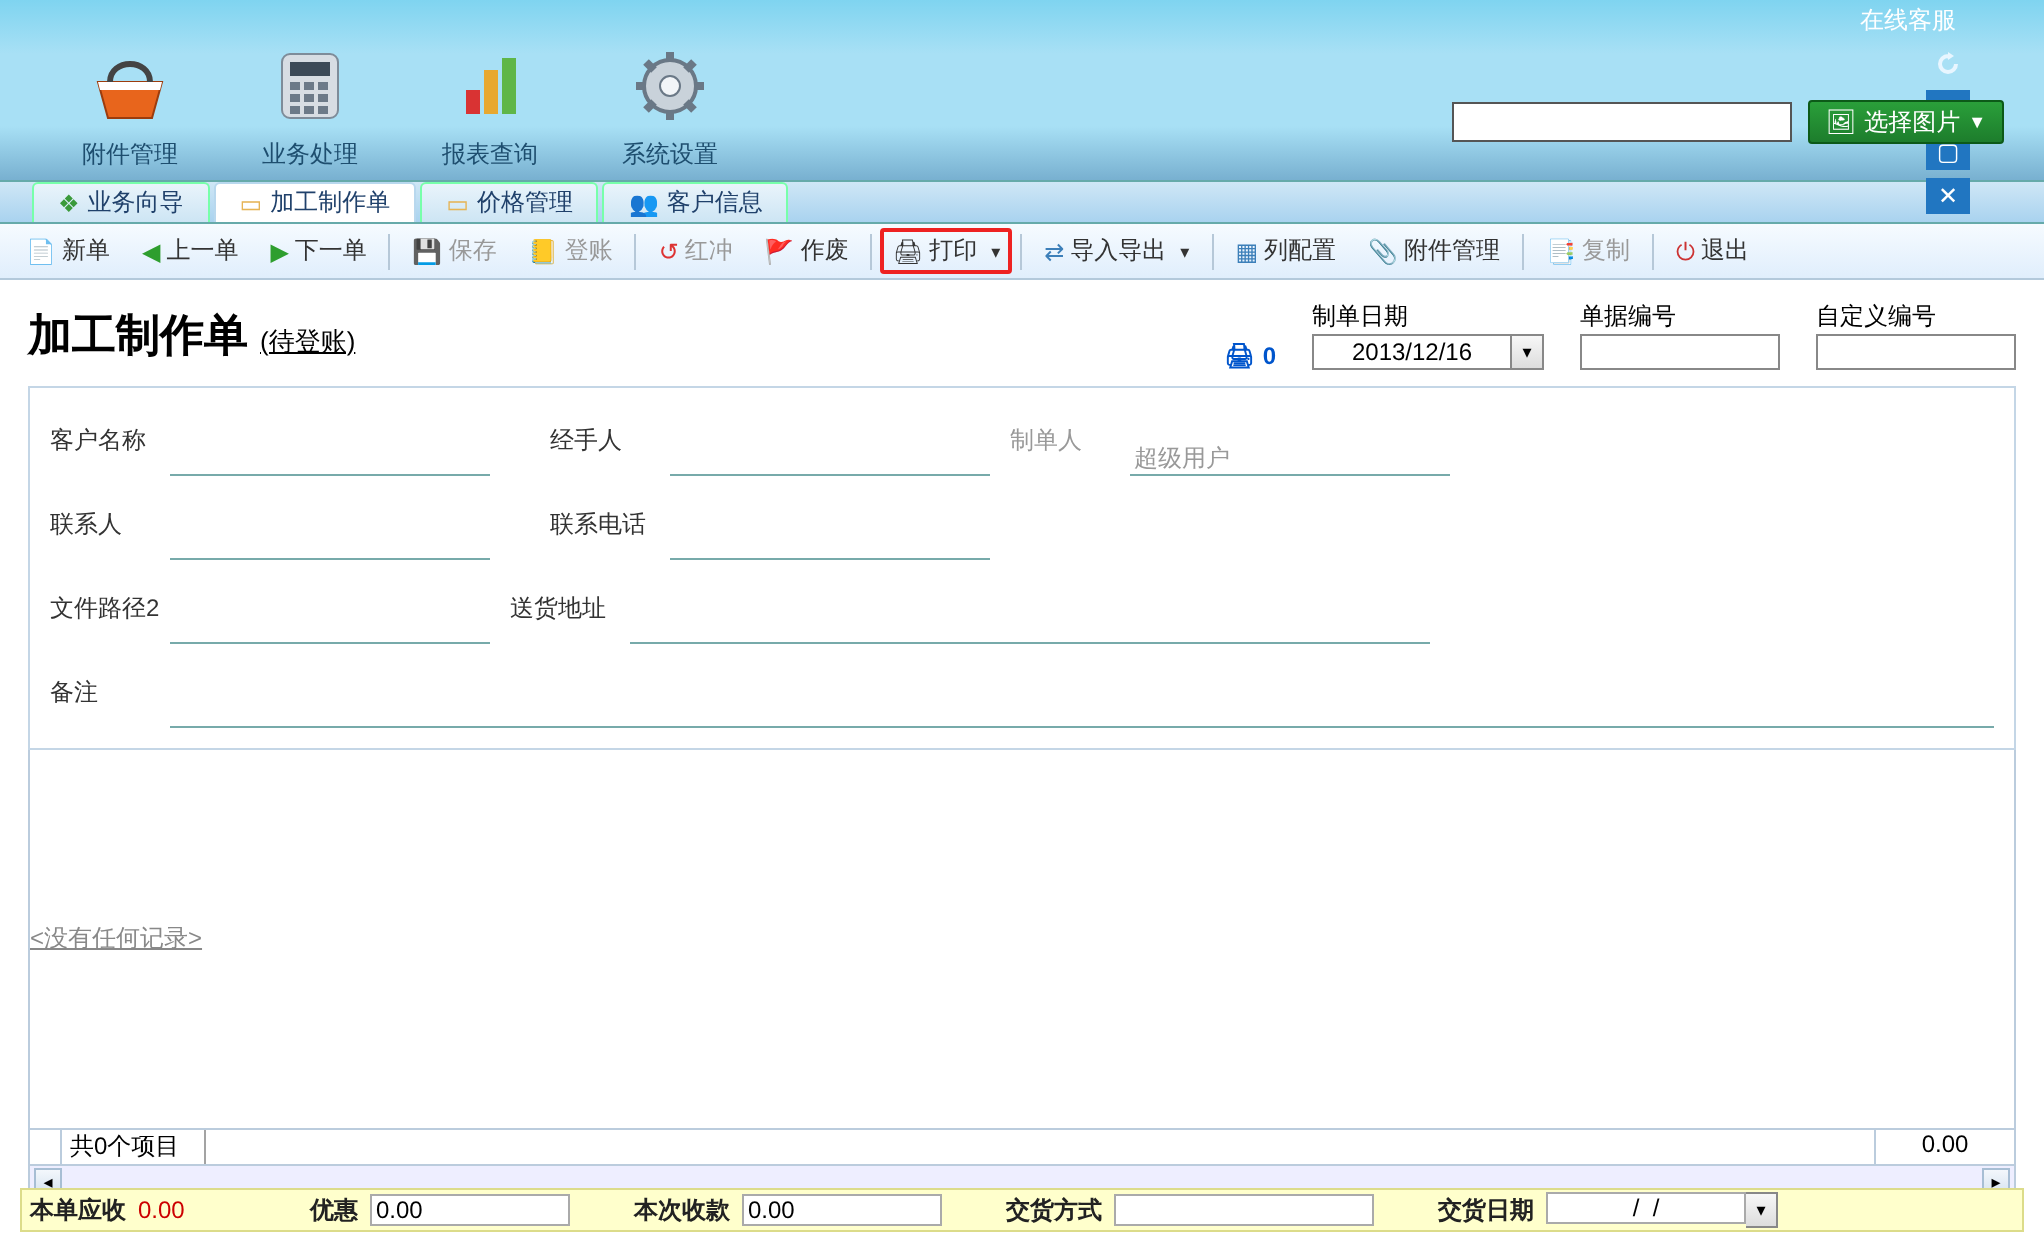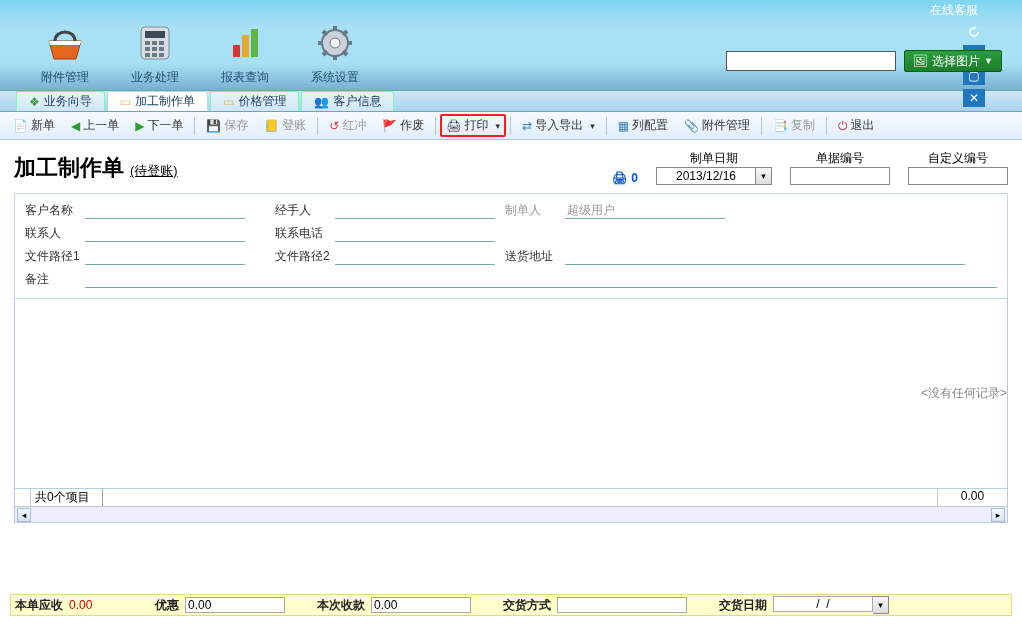--- a/index.html
+++ b/index.html
@@ -18,33 +18,33 @@
 .toolbar { height:28px; background:linear-gradient(#f6fbff,#e0eefc); border-bottom:1px solid #b3c9db; display:flex; align-items:center; padding:0 6px; gap:2px; font-size:12px; color:#333;}
 .tool-btn { display:flex;align-items:center; gap:3px; padding:2px 6px; border:1px solid transparent; border-radius:2px; cursor:pointer; white-space:nowrap;}
 .tool-btn.disabled { color:#999;}
 .tool-sep { width:1px; height:18px; background:#b6c8d8; margin:0 2px;}
 .highlight-red { border:2px solid #e22 !important; padding:1px 4px;}
 .content { padding:10px 14px 0;}
 .title-row { display:flex; align-items:center; justify-content:space-between; margin-bottom:8px;}
 .title-row h1 { font-size:22px; font-weight:bold; display:flex;align-items:baseline; gap:6px;}
 .title-row h1 span.status { font-size:13px; text-decoration:underline; font-weight:normal;}
 .meta-box { display:flex; gap:18px; align-items:flex-end;}
-.meta-col { display:flex;flex-direction:column; align-items:center; font-size:12px;}
+.meta-col { display:flex;flex-direction:column; font-size:12px;}
 .meta-col input { width:100px; height:18px; border:1px solid #888; font-size:12px; text-align:center;}
 .date-wrap { display:flex;}
 .date-wrap .dd-btn { width:16px;height:18px;border:1px solid #888;border-left:none;background:linear-gradient(#f7f7f7,#ddd);display:flex;align-items:center;justify-content:center;font-size:9px;}
 .print-count { display:flex;align-items:center;gap:4px;color:#0055cc;font-weight:bold;}
 .form-area { border:1px solid #c4d6e6; padding:8px 10px 4px; font-size:12px; color:#333;}
 .form-row { display:flex; margin-bottom:6px;}
 .form-cell { display:flex; align-items:center;}
 .form-cell label { width:60px; text-align:left;}
-.form-cell .uline { border:none; border-bottom:1px solid #7aa; background:transparent; height:16px; font-size:12px; padding:0 2px;}
+.form-cell .uline { border:none; border-bottom:1px solid #7aa; background:transparent; height:16px; font-size:12px; padding:0 2px;margin-top:20px;}
 .grid-head { display:flex; height:20px; border:1px solid #bcd; background:linear-gradient(#f5faff,#e5f0fa); font-size:12px; color:#3a5c7f; margin-top:6px;}
 .grid-head .gh { border-right:1px solid #bcd; display:flex;align-items:center;justify-content:center;}
-.grid-body { height:190px; border:1px solid #bcd; border-top:none; display:flex;align-items:center;justify-content:flex-end; color:#888; font-size:12px;}
+.grid-body { height:190px; border:1px solid #bcd; border-top:none; display:flex;align-items:center;justify-content:flex-start; color:#888; font-size:12px;text-decoration:underline;}
 .grid-foot { height:18px; border:1px solid #bcd; border-top:none; display:flex; font-size:12px;}
 .grid-foot .gf1 { width:72px; border-right:1px solid #a3a3a3; padding-left:4px;}
 .hscroll { height:16px; background:#eef; border:1px solid #bcd; border-top:none; display:flex;align-items:center;justify-content:space-between; padding:0 2px;}
 .hscroll .arrow { width:14px;height:14px;background:linear-gradient(#f3f7fc,#d6e3f0);border:1px solid #a7bed4;display:flex;align-items:center;justify-content:center;font-size:9px;}
 .bottom-bar { position:absolute; bottom:10px; left:10px; right:10px; height:22px; background:#ffffcc; border:1px solid #dcdc8a; display:flex; align-items:center; font-size:12px; padding:0 4px; gap:6px;}
 .bottom-bar label { font-weight:bold; color:#222;}
 .bottom-bar .v { color:#c00; width:80px;}
 .bottom-bar input { height:16px; border:1px solid #aaa; font-size:12px; padding:0 2px; background:#fff;}
 svg{display:block}
 </style>
@@ -265,24 +265,20 @@
       <div class="form-cell" style="width:250px">
           <label>联系人</label>
           <input class="uline" style="width: 160px;">
         </div>
       <div class="form-cell" style="width:230px">
           <label>联系电话</label>
           <input class="uline" style="width: 160px;">
         </div>
     </div>
     <div class="form-row">
-      <div class="form-cell" style="width:250px">
-          <label>文件路径1</label>
-          <input class="uline" style="width: 160px;">
-        </div>
       <div class="form-cell" style="width:230px">
           <label>文件路径2</label>
           <input class="uline" style="width: 160px;">
         </div>
       <div class="form-cell" style="width:460px">
           <label>送货地址</label>
           <input class="uline" style="flex: 1 1 0%;">
         </div>
     </div>
     <div class="form-row">

